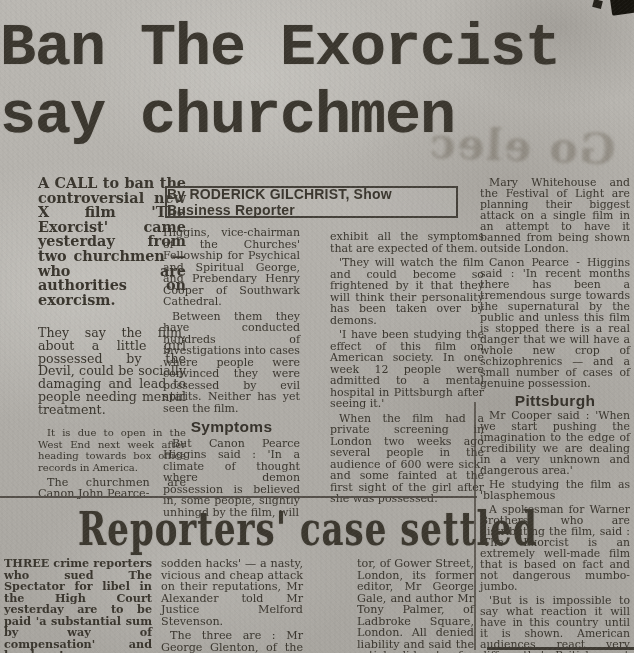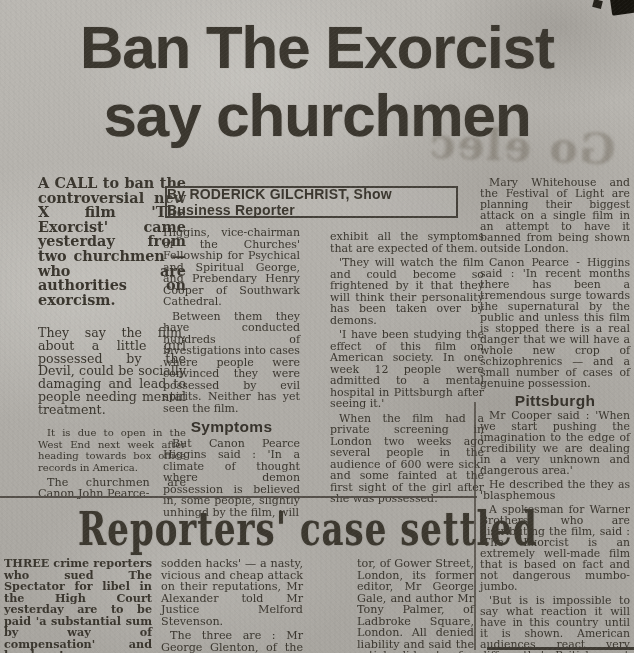--- a/index.html
+++ b/index.html
@@ -18,22 +18,22 @@
     color:#3a362e;
   }
   #grain{
     position:absolute;inset:0;pointer-events:none;opacity:.5;
     background-image:
       repeating-linear-gradient(47deg, rgba(0,0,0,0.035) 0 1px, transparent 1px 4px),
       repeating-linear-gradient(-39deg, rgba(255,255,255,0.05) 0 1px, transparent 1px 3px),
       repeating-linear-gradient(91deg, rgba(0,0,0,0.02) 0 2px, transparent 2px 5px);
   }
   .hl{
-    position:absolute;left:0;right:0;margin:0;text-align:center;
-    font-family:Liberation Sans, sans-serif;font-weight:bold;color:#3b372f;
+    position:absolute;left:0;right:0;margin:0;
+    font-family:Liberation Mono, monospace;font-weight:bold;color:#3b372f;
     font-size:60px;letter-spacing:-1px;line-height:1;
     text-shadow:0 0 1px rgba(59,55,47,0.5);
   }
   .hl1{top:18px;}
   .hl2{top:86px;}
   .corner-mark{position:absolute;top:-4px;right:-5px;width:28px;height:18px;background:#17150f;transform:rotate(-8deg);border-radius:2px;}
   .corner-mark2{position:absolute;top:0;right:32px;width:9px;height:8px;background:#24211a;transform:rotate(14deg);}
   .ghost{
     position:absolute;pointer-events:none;color:rgba(100,92,78,0.38);
     font-family:"DejaVu Serif", serif;font-weight:bold;
@@ -118,21 +118,21 @@
     <p class="ind">'They will watch the film and could become so frightened by it that they will think their personality has been taken over by demons.</p>
     <p class="ind">'I have been studying the effect of this film on American society. In one week 12 people were admitted to a mental hospital in Pittsburgh after seeing it.'</p>
     <p class="ind">When the film had a private screening in London two weeks ago several people in the audience of 600 were sick, and some fainted at the first sight of the girl after she was possessed.</p>
   </section>
 
   <section class="col body-col col4">
     <p class="ind">Mary Whitehouse and the Festival of Light are planning their biggest attack on a single film in an attempt to have it banned from being shown outside London.</p>
     <p class="ind">Canon Pearce - Higgins said : 'In recent months there has been a tremendous surge towards the supernatural by the public and unless this film is stopped there is a real danger that we will have a whole new crop of schizophrenics — and a small number of cases of genuine possession.</p>
     <h3 class="subhead">Pittsburgh</h3>
     <p class="ind">Mr Cooper said : 'When we start pushing the imagination to the edge of credibility we are dealing in a very unknown and dangerous area.'</p>
-    <p class="ind">He described the they as 'blasphemous</p>
+    <p class="ind">He studying the film as 'blasphemous</p>
     <p class="ind">A spokesman for Warner Brothers, who are distributing the film, said : 'The Exorcist is an extremely well-made film that is based on fact and not dangerous mumbo-jumbo.</p>
     <p class="ind">'But is is impossible to say what reaction it will have in this country until it is shown. American audiences react very differently to British ones.'</p>
   </section>
 
   <div class="hrule"></div>
   <div class="vrule"></div>
 
   <h2 class="hl2nd">Reporters' case settled</h2>
 
   <section class="col bcol bcol1">

